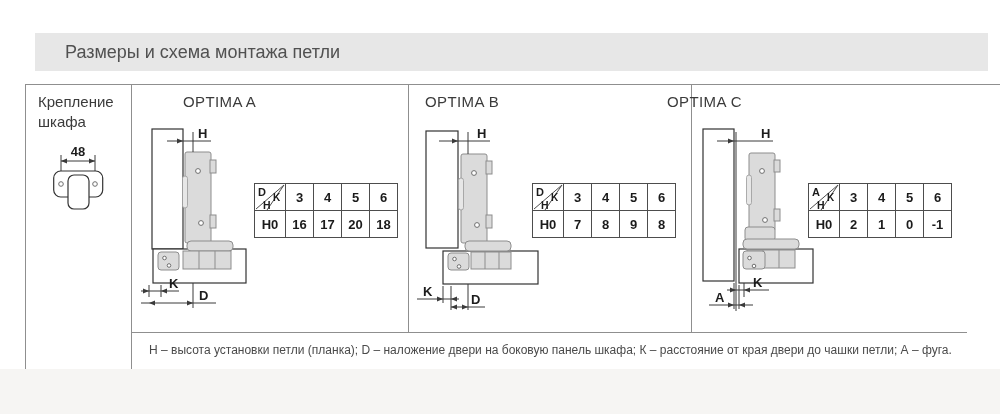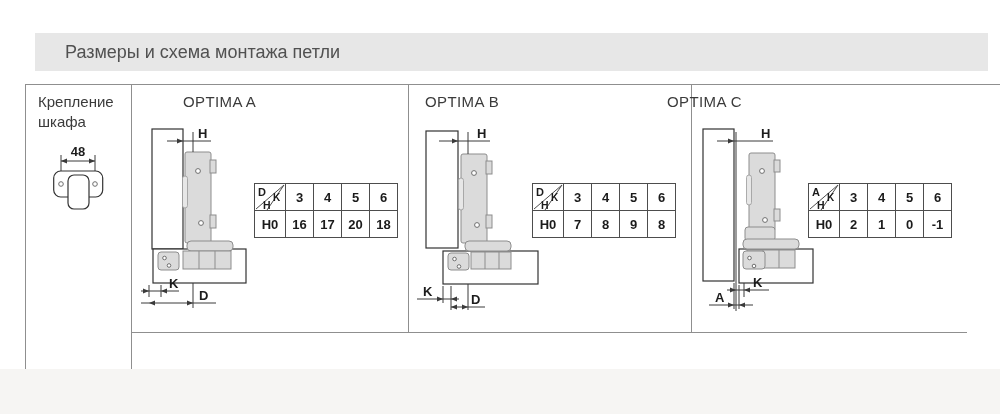--- a/index.html
+++ b/index.html
@@ -254,16 +254,17 @@
       <tr>
         <td>H0</td>
         <td>2</td>
         <td>1</td>
         <td>0</td>
         <td>-1</td>
       </tr>
     </tbody>
       </table>
 
+    <div class="legend">H – высота установки петли (планка); D – наложение двери на боковую панель шкафа; К – расстояние от края двери до чашки петли; А – фуга.</div>
   </div>
 
   <div class="bottom-strip"></div>
 </div>
 
 </body></html>

